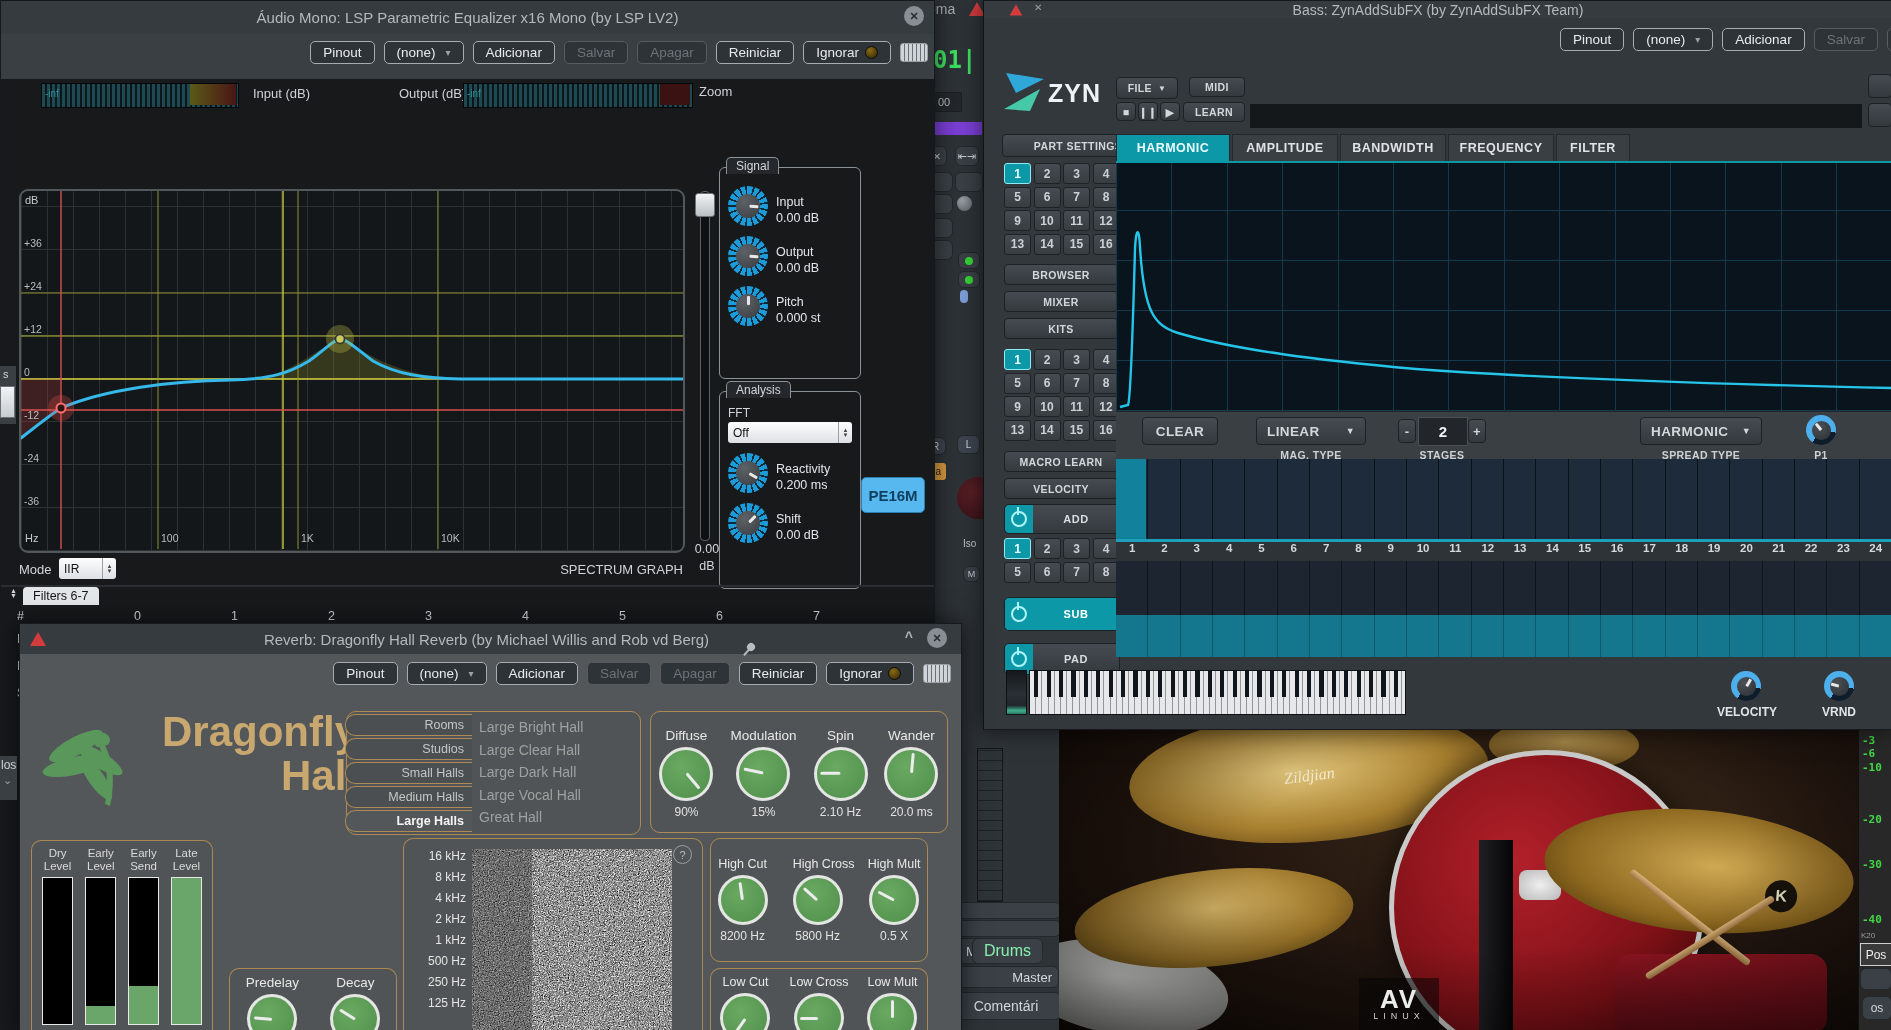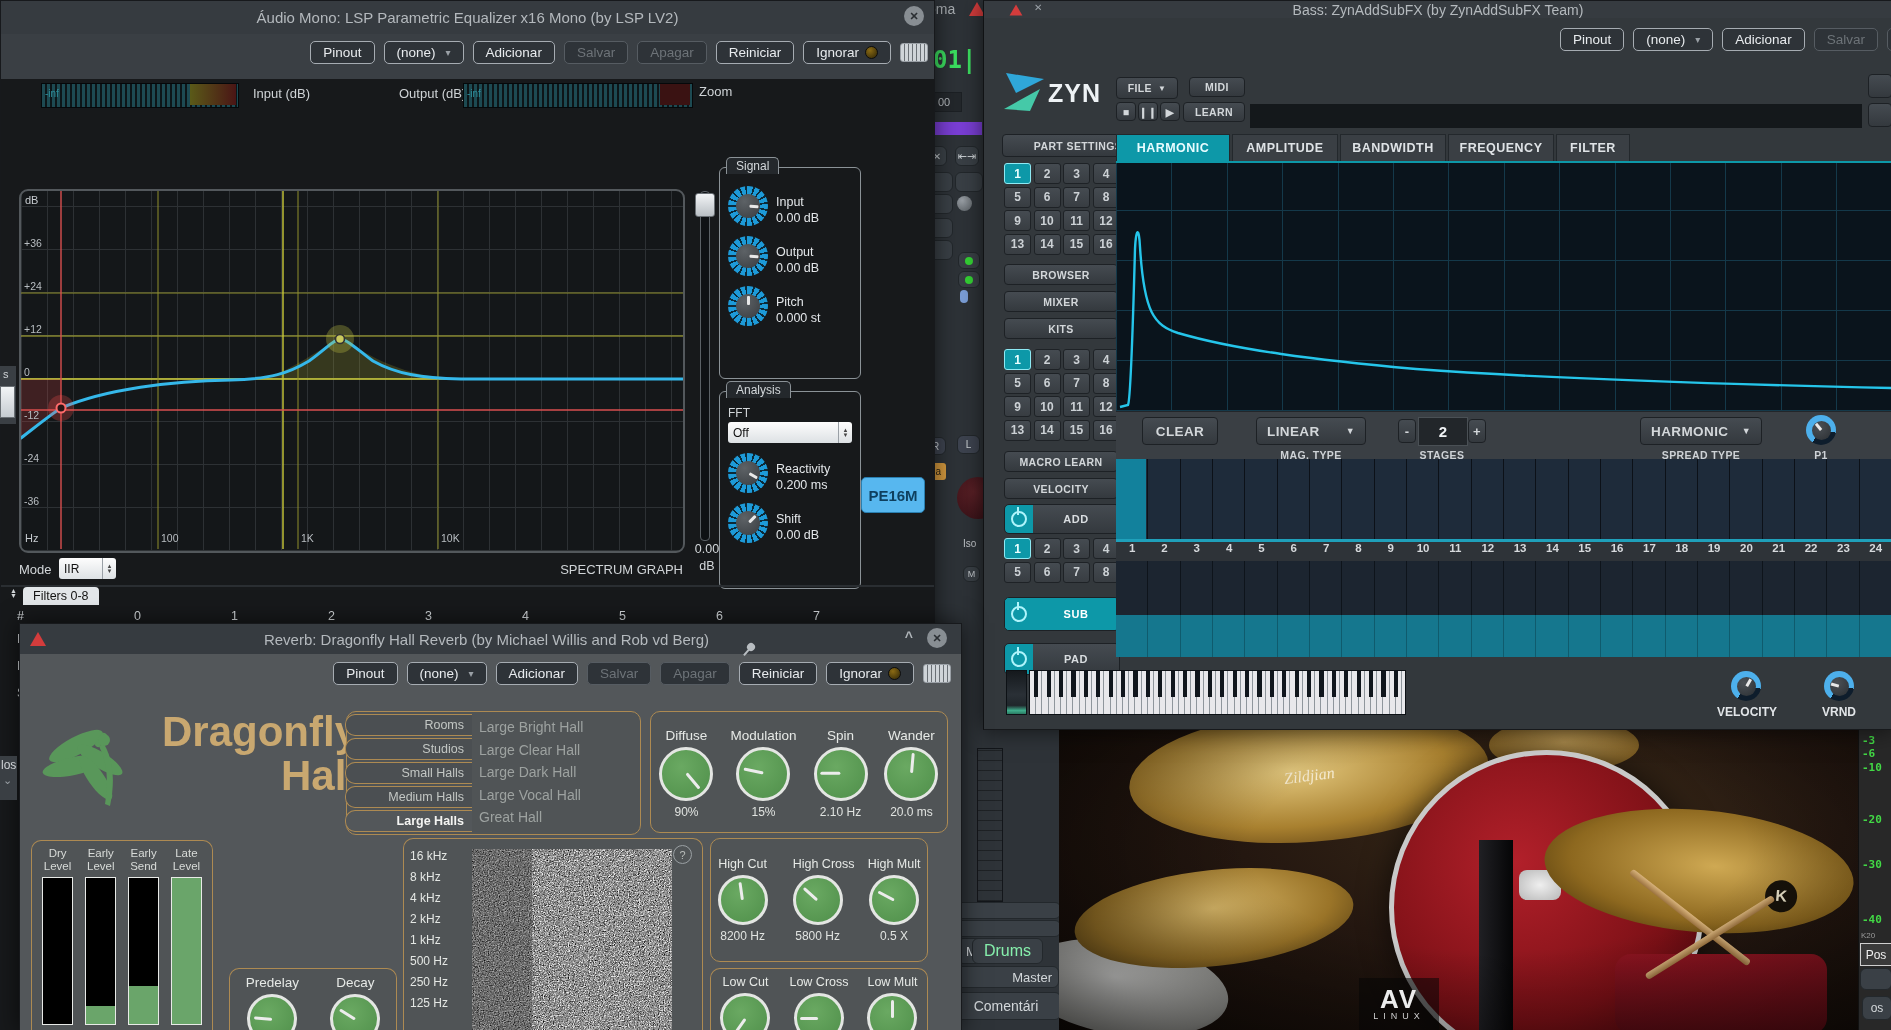--- a/index.html
+++ b/index.html
@@ -66,21 +66,21 @@
   .dtab.active{color:#f4f4f2;font-weight:bold;background:#53575a;}
   .preset{font-size:14px;color:#9da2a0;height:22.5px;display:flex;align-items:center;}
   .gk{border-radius:50%;border:3px solid #e4e6e3;background:radial-gradient(circle at 40% 35%,#6aa962,#4f8f4a);position:relative;flex:none;}
   .gk i{position:absolute;left:calc(50% - 1.5px);top:8%;width:3px;height:42%;background:#ececec;border-radius:2px;
     transform-origin:50% 100%;transform:rotate(var(--a,0deg));}
   .gkw{display:flex;flex-direction:column;align-items:center;gap:4px;}
   .gkw .t{font-size:13.5px;color:#e6e9e6;} .gkw .v{font-size:12px;color:#e0e3e0;}
   .vmeter{width:29px;border:1.5px solid #e8eae7;background:#000;position:relative;}
   .vmeter .fill{position:absolute;left:0;right:0;bottom:0;background:#6aa express56a;background:#6aa56a;}
   .mlabel{font-size:11.5px;color:#d8dbd8;text-align:center;line-height:13px;}
-  .freq{font-size:12px;color:#e4e7e4;height:21px;}
+  .freq{font-size:12px;color:#e4e7e4;text-align:right;height:21px;}
   .helpc{width:17px;height:17px;border-radius:50%;border:1.5px solid #9aa0a3;color:#b8bcb9;font-size:11px;display:flex;align-items:center;justify-content:center;}
   
   #zyn{left:983px;top:0;width:908px;height:728px;background:#33383c;overflow:hidden;border-left:1px solid #101214;}
   .zbtn{background:linear-gradient(#454b51,#34393e);border:1px solid #1d2125;border-radius:4px;color:#d3d7da;
     font-size:10.5px;font-weight:bold;display:flex;align-items:center;justify-content:center;letter-spacing:.4px;}
   .ztab{height:26px;font-size:12.5px;font-weight:bold;color:#dfe3e6;background:#3a3f44;border:1px solid #23282c;
     display:flex;align-items:center;justify-content:center;letter-spacing:.5px;}
   .ztab.active{background:#0d98a8;color:#e8fcff;}
   .zgrid{display:grid;grid-template-columns:repeat(4,27px);grid-auto-rows:21px;gap:2.5px;}
   .zcell{background:linear-gradient(#454b51,#383d42);border:1px solid #1e2226;border-radius:3px;color:#ccd1d5;
@@ -325,21 +325,21 @@
 
       <span class="abs" style="left:18px;top:483px;font-size:13px;color:#d3d7da;">Mode</span>
       <div class="sel abs" style="left:58px;top:479px;width:52px;">
           <span>IIR</span>
           <span class="spin"></span>
         </div>
       <span class="abs" style="left:500px;top:483px;width:182px;text-align:right;font-size:13px;color:#cfd3d6;">SPECTRUM GRAPH</span>
 
       <div class="abs" style="left:0;top:506px;width:933px;height:2px;background:#2a2e32;"></div>
       <span class="abs spin" style="left:6px;top:509px;color:#cfd3d6;border:none;font-size:7px;"></span>
-      <span class="ftab abs" style="left:22px;top:508px;">Filters 0-8</span>
+      <span class="ftab abs" style="left:22px;top:508px;">Filters 6-7</span>
 
       <div class="abs" style="left:16px;top:530px;display:flex;">
         <span style="width:72px;font-size:12.5px;color:#d3d7da;">#</span>
         <div style="display:flex;">
 
         <span style="width:97px;text-align:center;font-size:12.5px;color:#d3d7da;">0</span>
             <span style="width:97px;text-align:center;font-size:12.5px;color:#d3d7da;">1</span>
             <span style="width:97px;text-align:center;font-size:12.5px;color:#d3d7da;">2</span>
             <span style="width:97px;text-align:center;font-size:12.5px;color:#d3d7da;">3</span>
             <span style="width:97px;text-align:center;font-size:12.5px;color:#d3d7da;">4</span>

